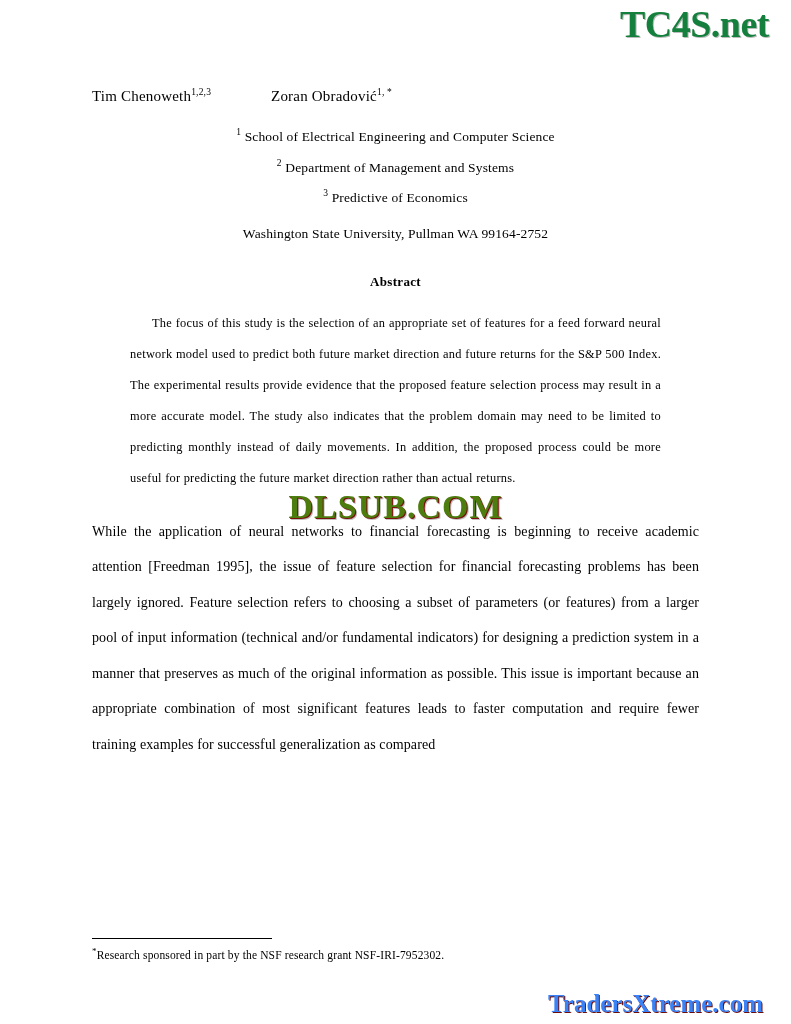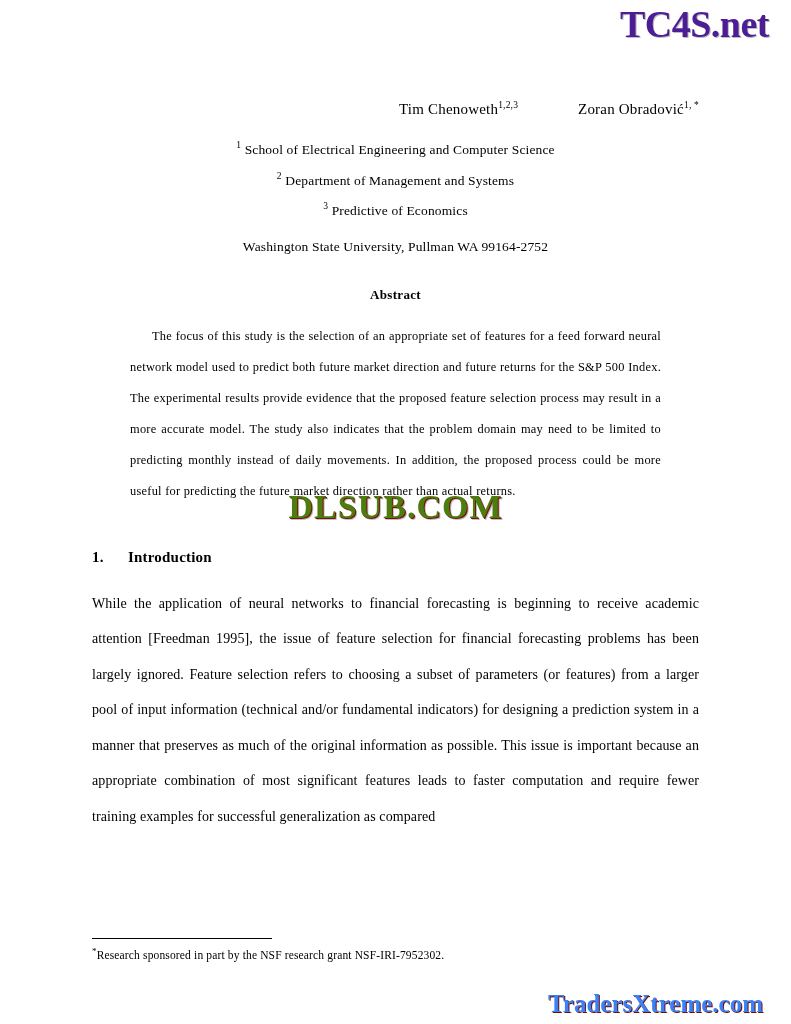--- a/index.html
+++ b/index.html
@@ -22,21 +22,21 @@
   }
 
   
   .wm-top {
     position: absolute;
     top: 2px;
     right: 22px;
     font-family: "Liberation Serif", serif;
     font-weight: bold;
     font-size: 38px;
-    color: #4c1d95;
+    color: #15803d;
     letter-spacing: -0.5px;
     text-shadow: 1px 1px 0 #bbbbbb;
   }
   .wm-mid {
     position: absolute;
     top: 488px;
     left: 0;
     width: 100%;
     text-align: center;
     font-family: "Liberation Serif", serif;
@@ -67,22 +67,22 @@
   }
   h1.title {
     font-size: 17.5px;
     font-weight: bold;
     text-align: center;
     margin: 0;
     line-height: 46px;
     letter-spacing: 0.2px;
   }
   .authors {
-    margin-top: 38px;
-    text-align: right;
+    margin-top: 25px;
+    text-align: left;
     font-size: 15px;
     letter-spacing: 0.2px;
   }
   .authors .gap {
     display: inline-block;
     width: 52px;
   }
   sup {
     font-size: 9.5px;
     vertical-align: super;
@@ -170,23 +170,20 @@
     </div>
     <div class="affil">
       <sup>3</sup>
       <span>Predictive of Economics</span>
     </div>
     <div class="affil last">Washington State University, Pullman WA 99164-2752</div>
 
     <div class="abstract-head">Abstract</div>
     <div class="abstract-body"><span class="indent"></span><span>The focus of this study is the selection of an appropriate set of features for a feed forward neural network model used to predict both future market direction and future returns for the S&amp;P 500 Index. The experimental results provide evidence that the proposed feature selection process may result in a more accurate model. The study also indicates that the problem domain may need to be limited to predicting monthly instead of daily movements. In addition, the proposed process could be more useful for predicting the future market direction rather than actual returns.</span></div>
 
-    <div class="section-head">
-      <span class="num">1.</span><span>Introduction</span>
-    </div>
 
     <div class="body-par">While the application of neural networks to financial forecasting is beginning to receive academic attention [Freedman 1995], the issue of feature selection for financial forecasting problems has been largely ignored. Feature selection refers to choosing a subset of parameters (or features) from a larger pool of input information (technical and/or fundamental indicators) for designing a prediction system in a manner that preserves as much of the original information as possible. This issue is important because an appropriate combination of most significant features leads to faster computation and require fewer training examples for successful generalization as compared</div>
 
   </div>
 
   <div class="wm-mid">DLSUB.COM</div>
 
   <div class="footnote-rule"></div>
   <div class="footnote"><sup>*</sup><span>Research sponsored in part by the NSF research grant NSF-IRI-7952302.</span></div>
 

